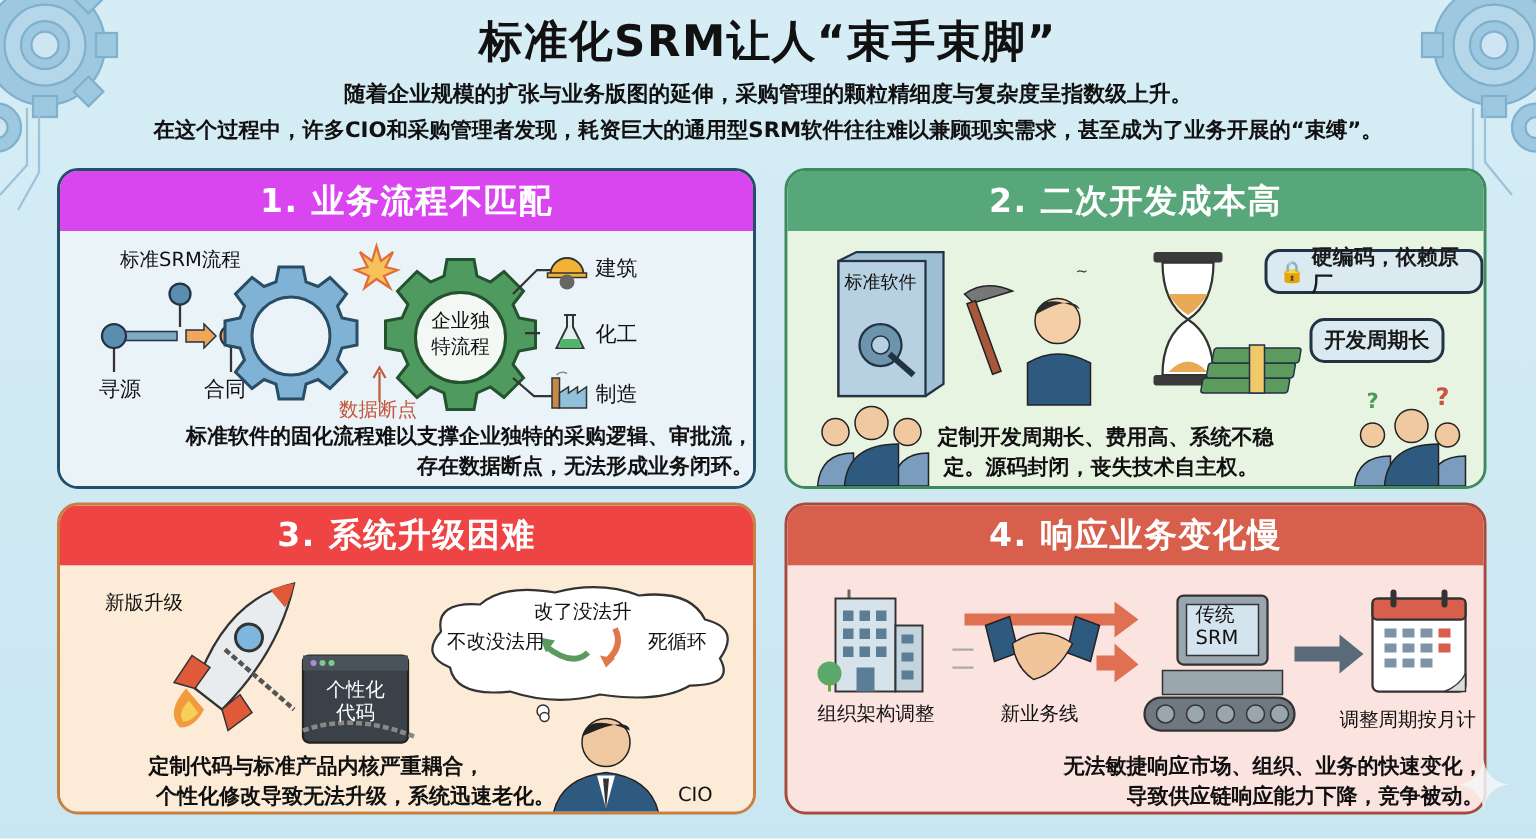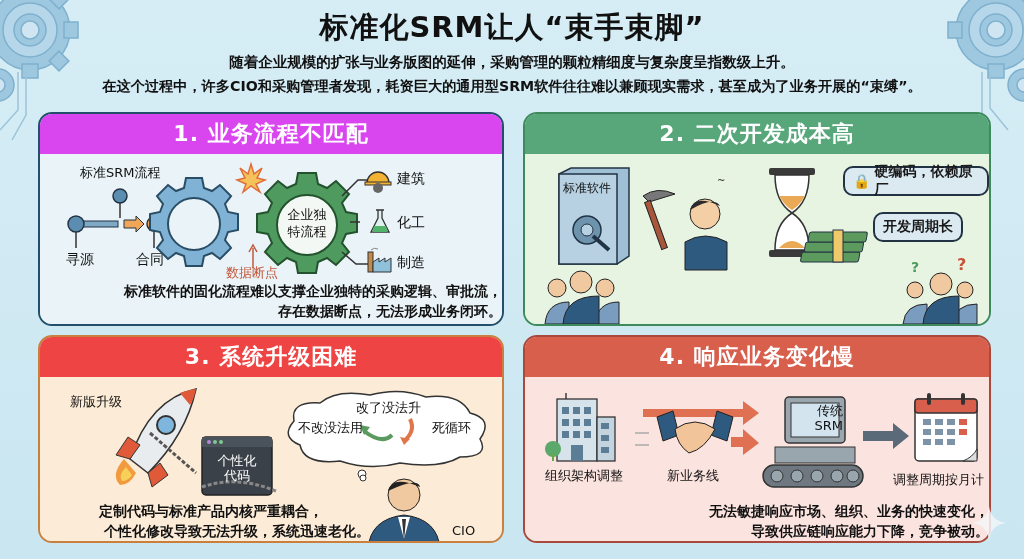--- a/index.html
+++ b/index.html
@@ -206,20 +206,24 @@
       <text x="56" y="10" font-size="16" fill="#c8553a" font-weight="bold">?</text>
       <g stroke="#222" stroke-width="1">
         <circle cx="14" cy="30" r="8" fill="#f0c9a0"></circle>
           <path d="M2 64 q2 -20 24 -20 v20z" fill="#7a9cbf"></path>
         <circle cx="64" cy="30" r="8" fill="#f0c9a0"></circle>
           <path d="M52 64 q2 -20 24 -20 v20z" fill="#7a9cbf"></path>
         <circle cx="40" cy="24" r="11" fill="#f0c9a0"></circle>
           <path d="M22 64 q2 -28 36 -28 v28z" fill="#2f5a80"></path>
       </g>
     </svg>
+    <div class="desc" style="top:128px;left:100px;right:84px;text-align:left;font-size:14px">
+      <div>定制开发周期长、费用高、系统不稳</div>
+      <div style="padding-left:4px">定。源码封闭，丧失技术自主权。</div>
+    </div>
   </div>
 </div>
 
 <div class="panel p3">
   <div class="hd">3. 系统升级困难</div>
   <div class="bd">
     <div class="t" style="left:30px;top:16px;font-size:13px">新版升级</div>
     <svg style="left:60px;top:12px" width="100" height="110">
       <path d="M20 96 q-10 -10 4 -26 l12 14 q-6 12 -16 12z" fill="#f19a3e"></path>
       <path d="M22 92 q-4 -6 4 -14 l6 8 q-4 6 -10 6z" fill="#f7d05a"></path>
@@ -315,21 +319,21 @@
       <rect x="18" y="52" width="80" height="16" fill="#9aa6ae" stroke="#333"></rect>
       <rect x="6" y="70" width="100" height="22" rx="11" fill="#6f7880" stroke="#333" stroke-width="1.5"></rect>
       <g fill="#9aa6ae" stroke="#333">
           <circle cx="20" cy="81" r="6"></circle>
           <circle cx="40" cy="81" r="6"></circle>
           <circle cx="60" cy="81" r="6"></circle>
           <circle cx="80" cy="81" r="6"></circle>
           <circle cx="96" cy="81" r="6"></circle>
         </g>
     </svg>
-    <div class="t" style="left:286px;top:26px;font-size:13px;text-align:right;line-height:15px;width:32px">
+    <div class="t" style="left:272px;top:26px;font-size:13px;text-align:left;line-height:15px;width:32px">
       <div>传统</div>
       <div>SRM</div>
     </div>
     <svg style="left:338px;top:42px" width="50" height="34">
       <path d="M0 12 H30 V4 L46 17 L30 30 V22 H0z" fill="#5a6a78"></path>
     </svg>
     <svg style="left:386px;top:14px" width="72" height="76">
       <rect x="4" y="8" width="62" height="62" rx="4" fill="#fff" stroke="#333" stroke-width="1.5"></rect>
       <rect x="4" y="8" width="62" height="14" rx="3" fill="#d75f4c" stroke="#333" stroke-width="1.5"></rect>
       <rect x="16" y="2" width="4" height="12" rx="2" fill="#333"></rect>

